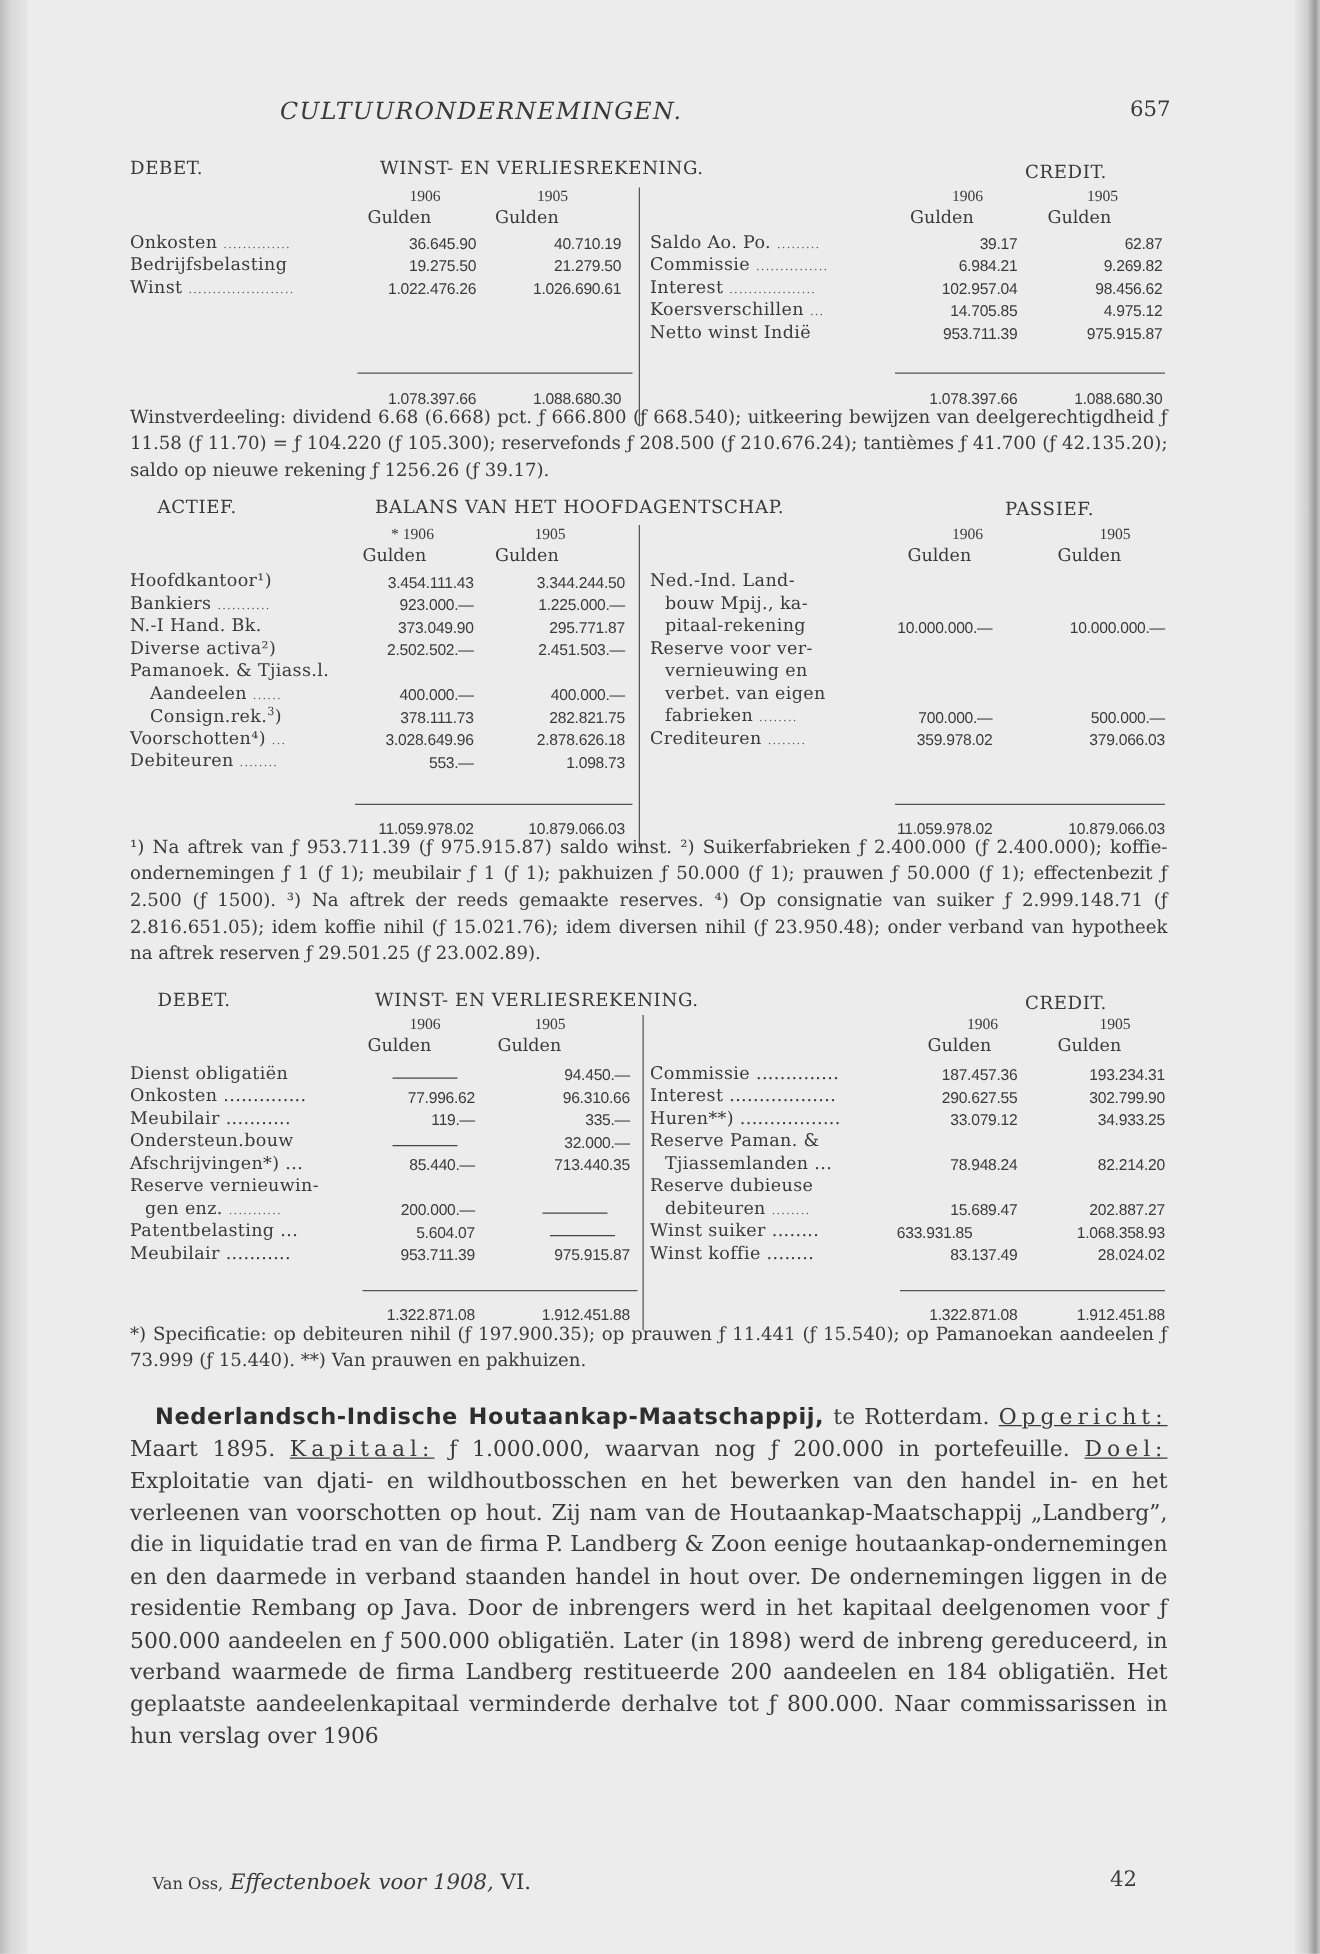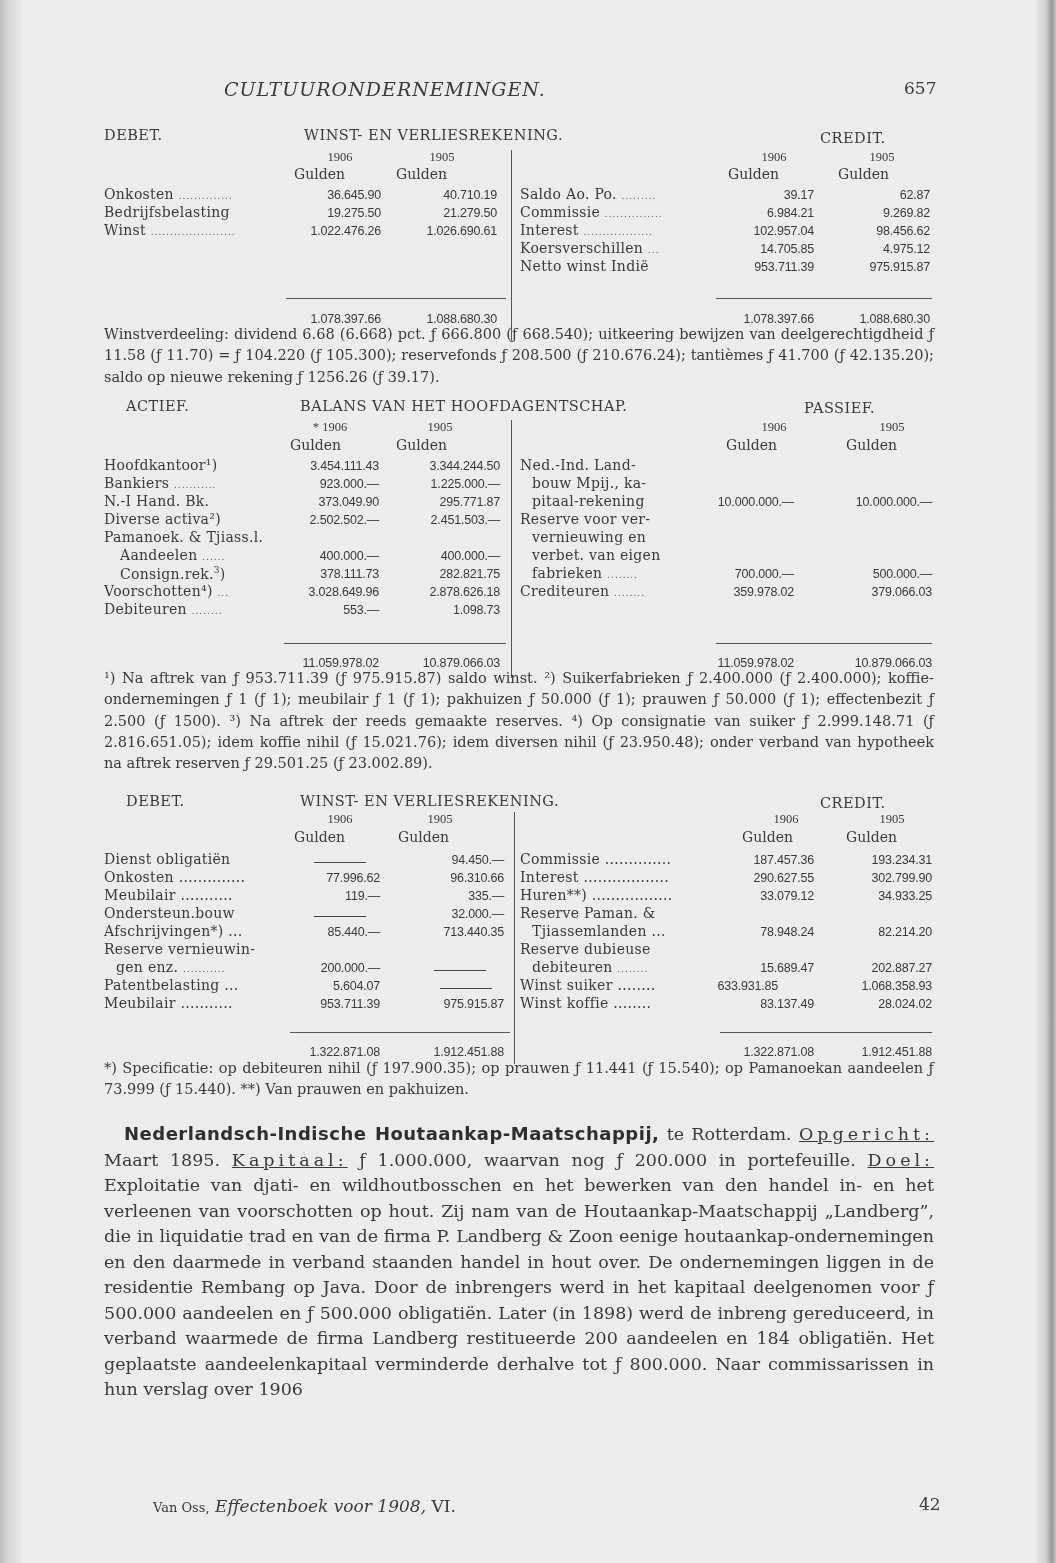--- a/index.html
+++ b/index.html
@@ -24,21 +24,21 @@
   .lbl { font-size:14px; letter-spacing:0.3px; }
   .num { font-family:"Liberation Sans",sans-serif; font-size:12.5px; text-align:right; letter-spacing:-0.2px; }
   .dots { letter-spacing:1px; font-size:9px; color:#555; }
   .vline { position:absolute; width:1px; background:#555; }
   .hline { position:absolute; height:1px; background:#555; }
   .dash { display:inline-block; width:52px; border-top:1px solid #444; vertical-align:middle; }
   .para { position:absolute; left:0; width:830px; font-size:14.5px; line-height:21.3px; text-align:justify; }
   .body-text { position:absolute; left:0; width:830px; font-size:17.5px; line-height:25.5px; text-align:justify; }
   .co-name { font-family:"DejaVu Sans","Liberation Sans",sans-serif; font-weight:bold; font-size:18px; letter-spacing:0.5px; color:#2e2e2e; }
   .spaced { letter-spacing:4px;text-decoration:underline; }
-  .foot { font-size:17px;margin-left:31px; }
+  .foot { font-size:17px; }
   .foot .it { font-style:italic; }
   .sc { font-size:13px; }
   sup { font-size:9px; }
 </style>
 </head>
 <body>
 
 <div class="edge-left"></div>
 <div class="edge-right"></div>
 

